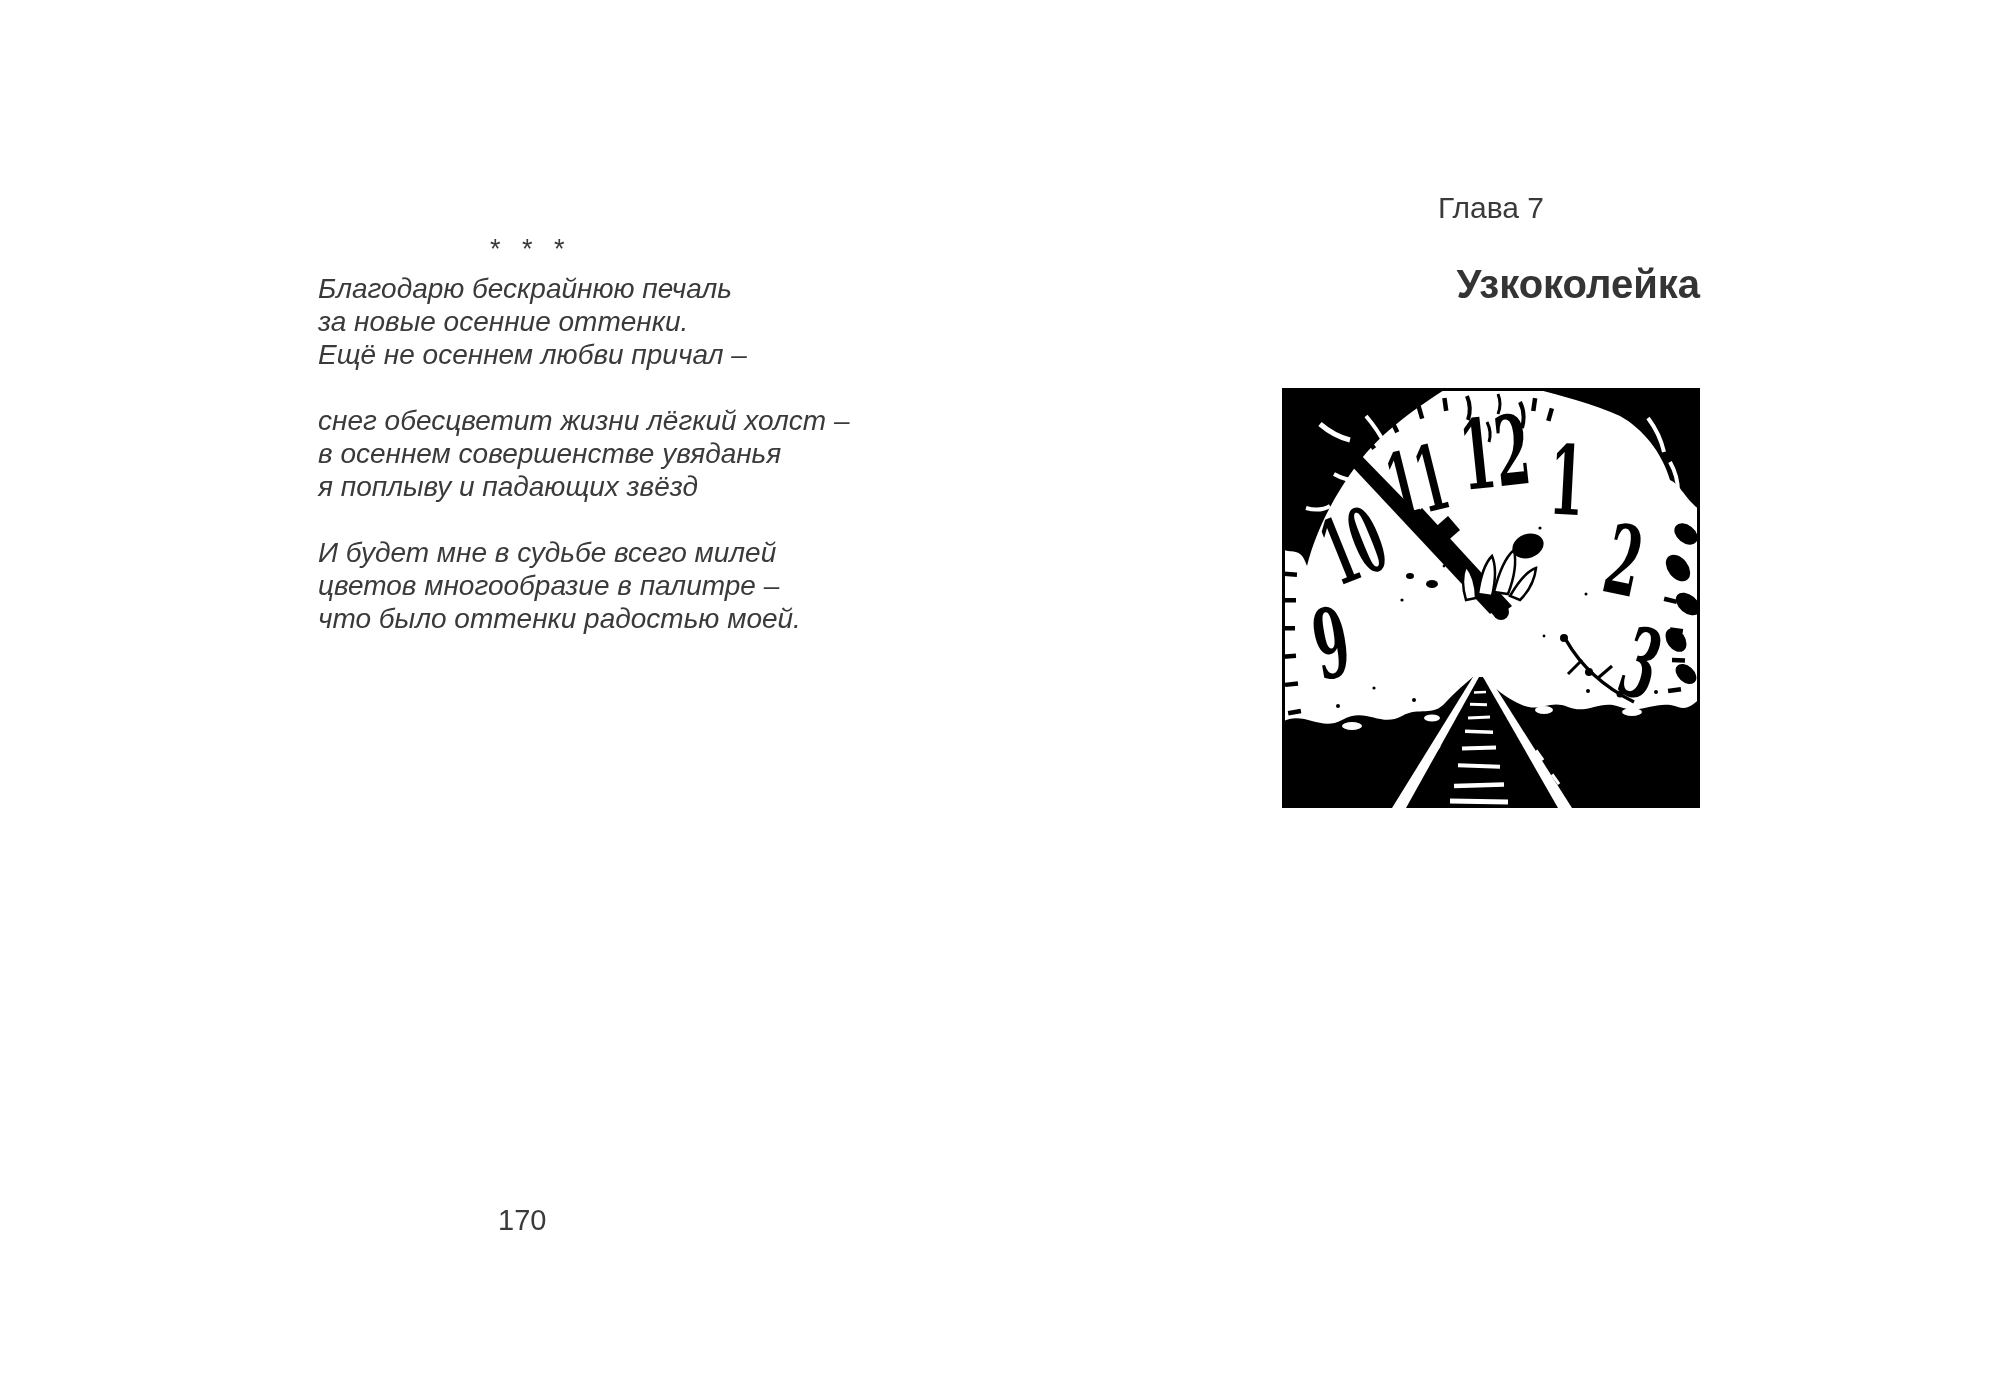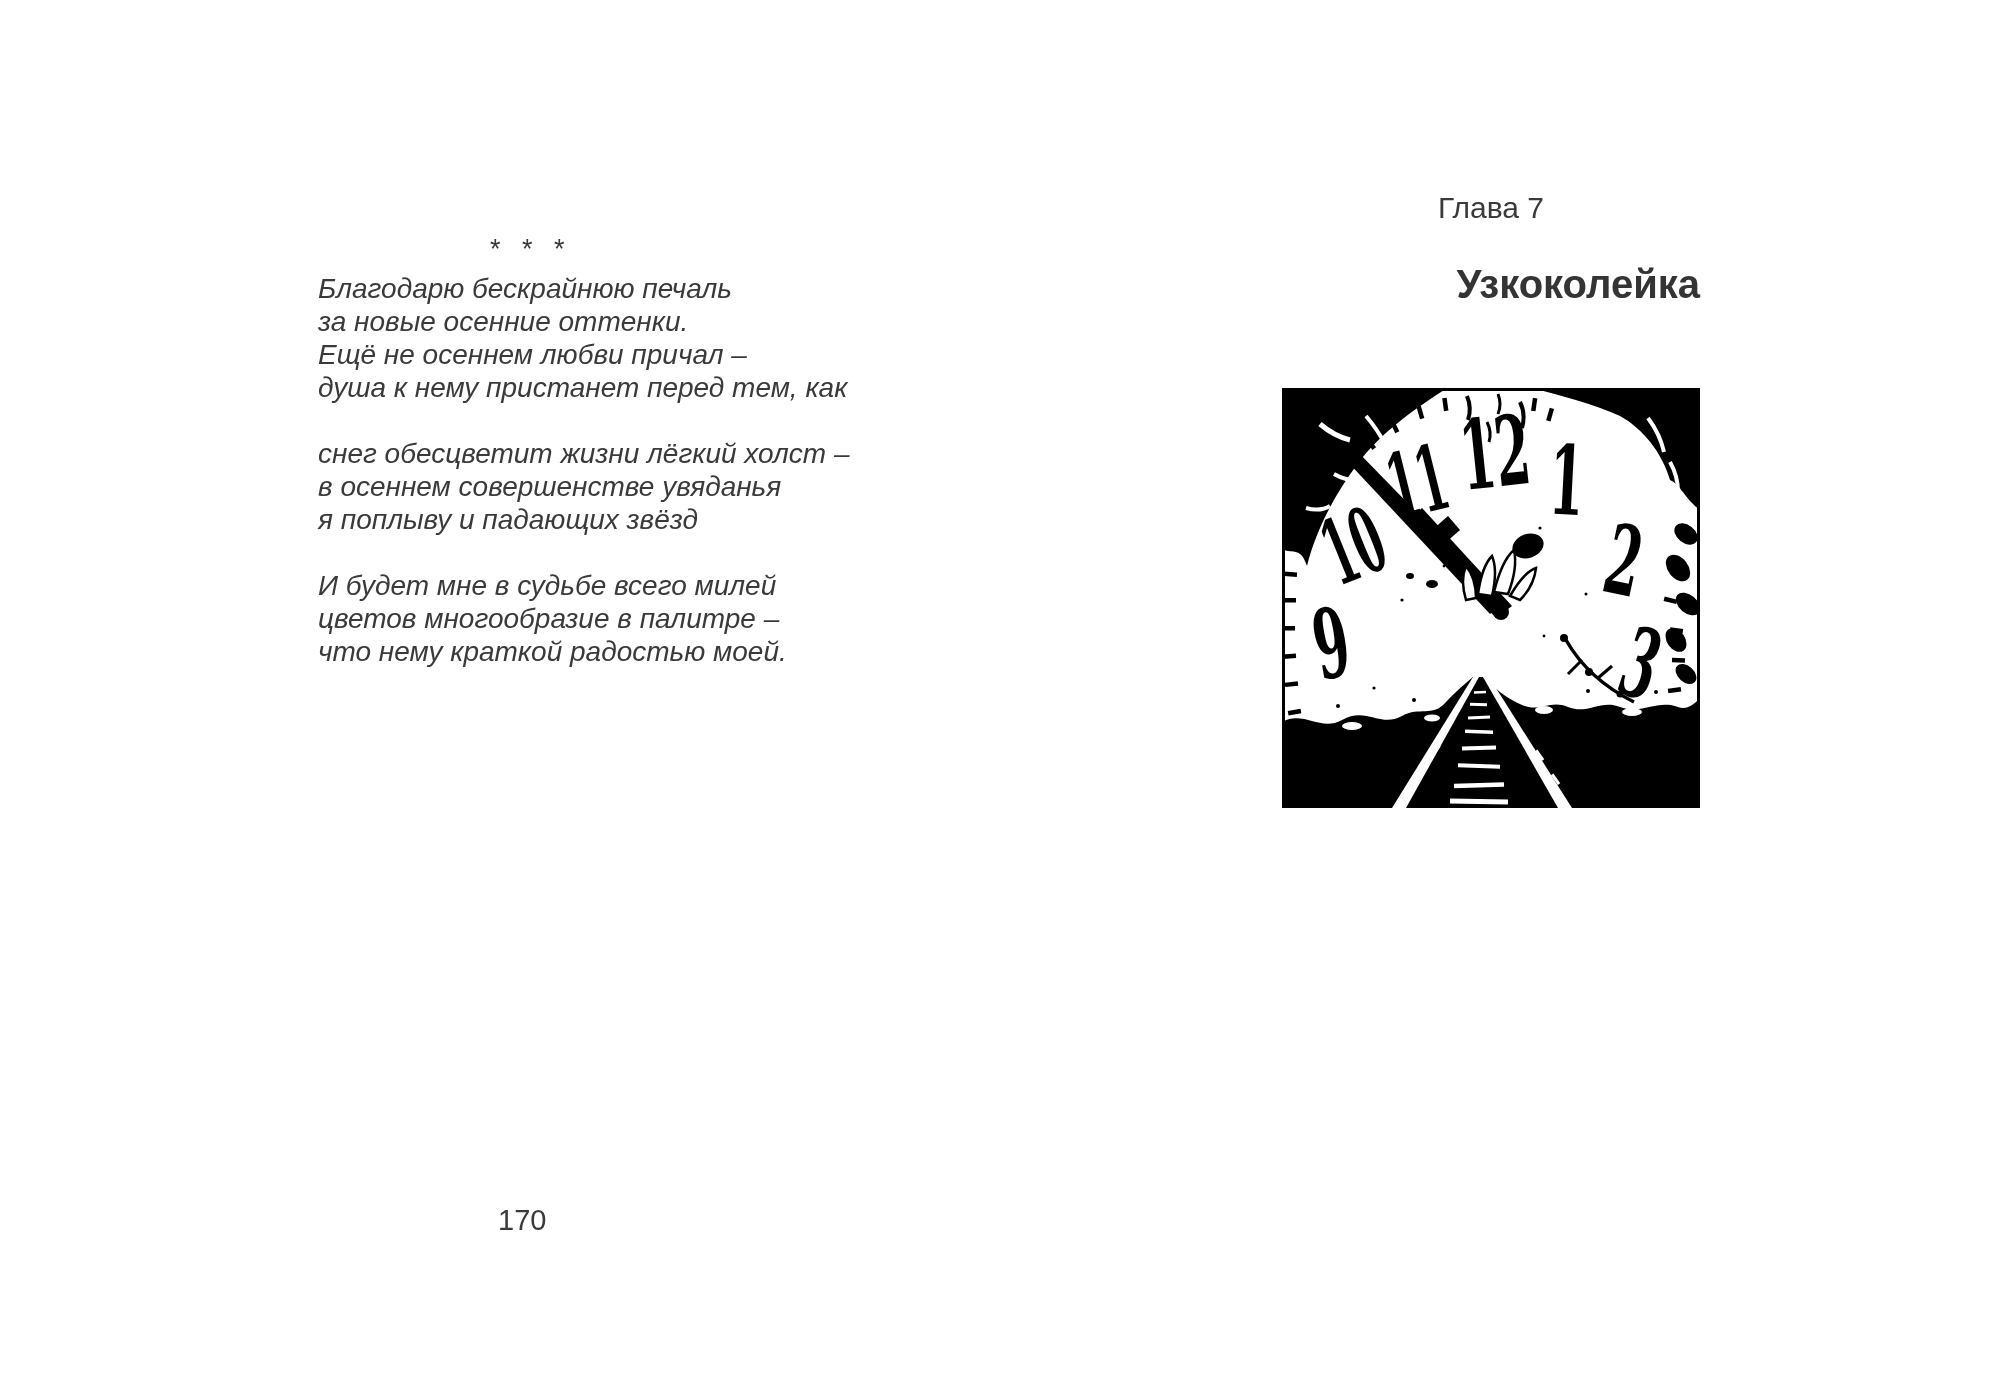--- a/index.html
+++ b/index.html
@@ -47,31 +47,30 @@
 <div class="spread">
 
   <div>
     <div class="aster">* * *</div>
 
     <div class="poem">
       <p class="stanza">
         <span class="line">Благодарю бескрайнюю печаль</span>
         <span class="line">за новые осенние оттенки.</span>
         <span class="line">Ещё не осеннем любви причал –</span>
-        <span class="line">душа к нему пристанет перед тем, как</span>
       </p>
       <p class="stanza">
         <span class="line">снег обесцветит жизни лёгкий холст –</span>
         <span class="line">в осеннем совершенстве увяданья</span>
         <span class="line">я поплыву и падающих звёзд</span>
       </p>
       <p class="stanza">
         <span class="line">И будет мне в судьбе всего милей</span>
         <span class="line">цветов многообразие в палитре –</span>
-        <span class="line">что нему краткой радостью моей.</span>
+        <span class="line">что было оттенки радостью моей.</span>
       </p>
     </div>
 
     <div class="pagenum">170</div>
   </div>
 
   <div>
     <div class="chapter-label">Глава 7</div>
     <div class="chapter-title">Узкоколейка</div>
 

